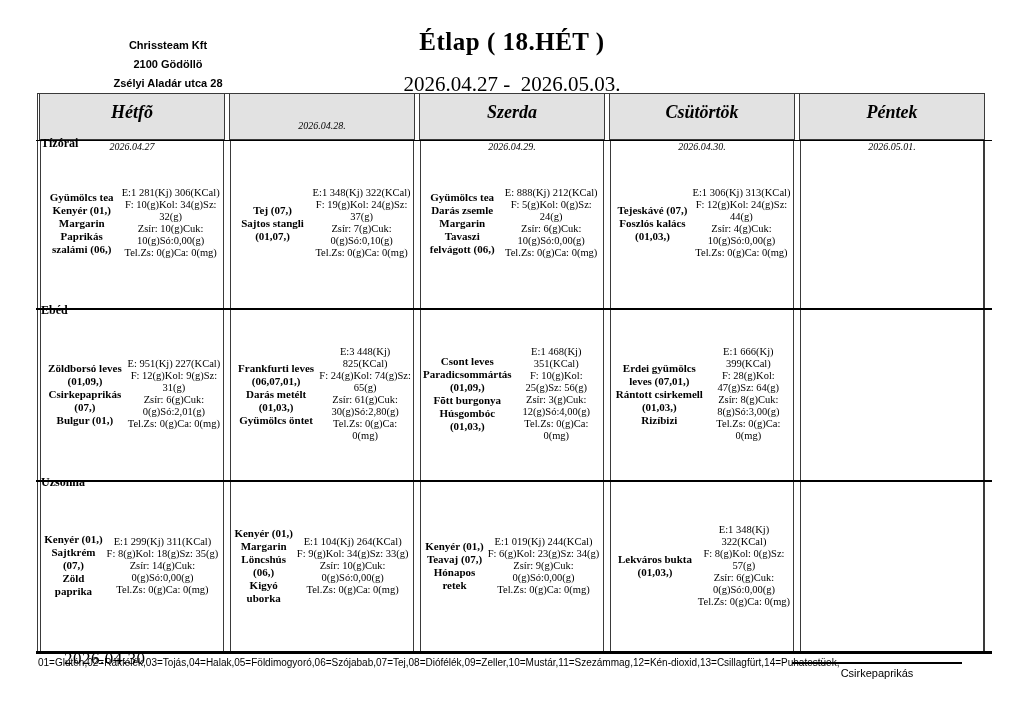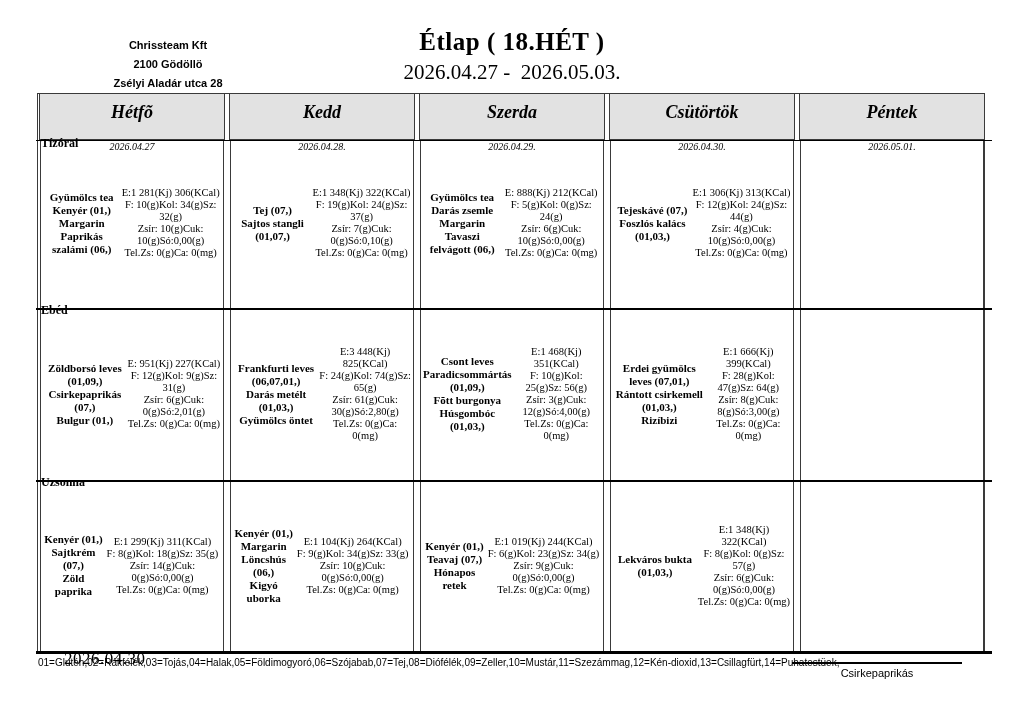--- a/index.html
+++ b/index.html
@@ -4,21 +4,21 @@
 <style>
   * { margin:0; padding:0; box-sizing:border-box; }
   html,body { width:1024px; height:724px; background:#ffffff; overflow:hidden; }
   body { font-family:"Liberation Serif", serif; color:#000; position:relative; }
 
   
   .company { position:absolute; left:88px; top:36px; width:160px; text-align:center;
              font-family:"Liberation Sans", sans-serif; font-weight:bold; font-size:11px; line-height:19px; }
   .title-block { position:absolute; left:312px; top:28px; width:400px; text-align:center; }
   .page-title { font-size:25px; font-weight:bold; letter-spacing:.5px; }
-  .date-range { font-size:21px; margin-top:4px; white-space:pre; }
+  .date-range { font-size:21px; margin-top:16px; white-space:pre; }
 
   
   .menu-table { position:absolute; left:37px; top:93px; width:948px; height:560px;
                 border:1px solid #3a3a3a; background:#fff; }
   .col { position:absolute; top:0; height:100%; width:184px;
          border-left:1px solid #3a3a3a; border-right:1px solid #3a3a3a; }
   .col0{left:2px;} .col1{left:192px;} .col2{left:382px;} .col3{left:572px;} .col4{left:762px;}
   .day-header { position:absolute; top:-1px; left:-2px; right:-2px; height:47px;
                 background:#e2e2e2; border:1px solid #3a3a3a; text-align:center; padding-top:8px; }
   .day-name { font-size:18px; font-weight:bold; font-style:italic; }
@@ -108,21 +108,20 @@
           <div>E:1 299(Kj)  311(KCal)</div>
           <div>F:  8(g)Kol: 18(g)Sz: 35(g)</div>
           <div>Zsír: 14(g)Cuk:  0(g)Só:0,00(g)</div>
           <div>Tel.Zs:  0(g)Ca:   0(mg)</div>
         </div>
     </div>
   </div>
 
   <div class="col col1">
     <div class="day-header">
-      <div class="day-name">Kedd</div>
       <div class="day-date">2026.04.28.</div>
     </div>
     <div class="cell cell-0">
       <div class="items">
           <div>Tej (07,)</div>
           <div>Sajtos stangli (01,07,)</div>
         </div>
       <div class="nutri">
           <div>E:1 348(Kj)  322(KCal)</div>
           <div>F: 19(g)Kol: 24(g)Sz: 37(g)</div>

